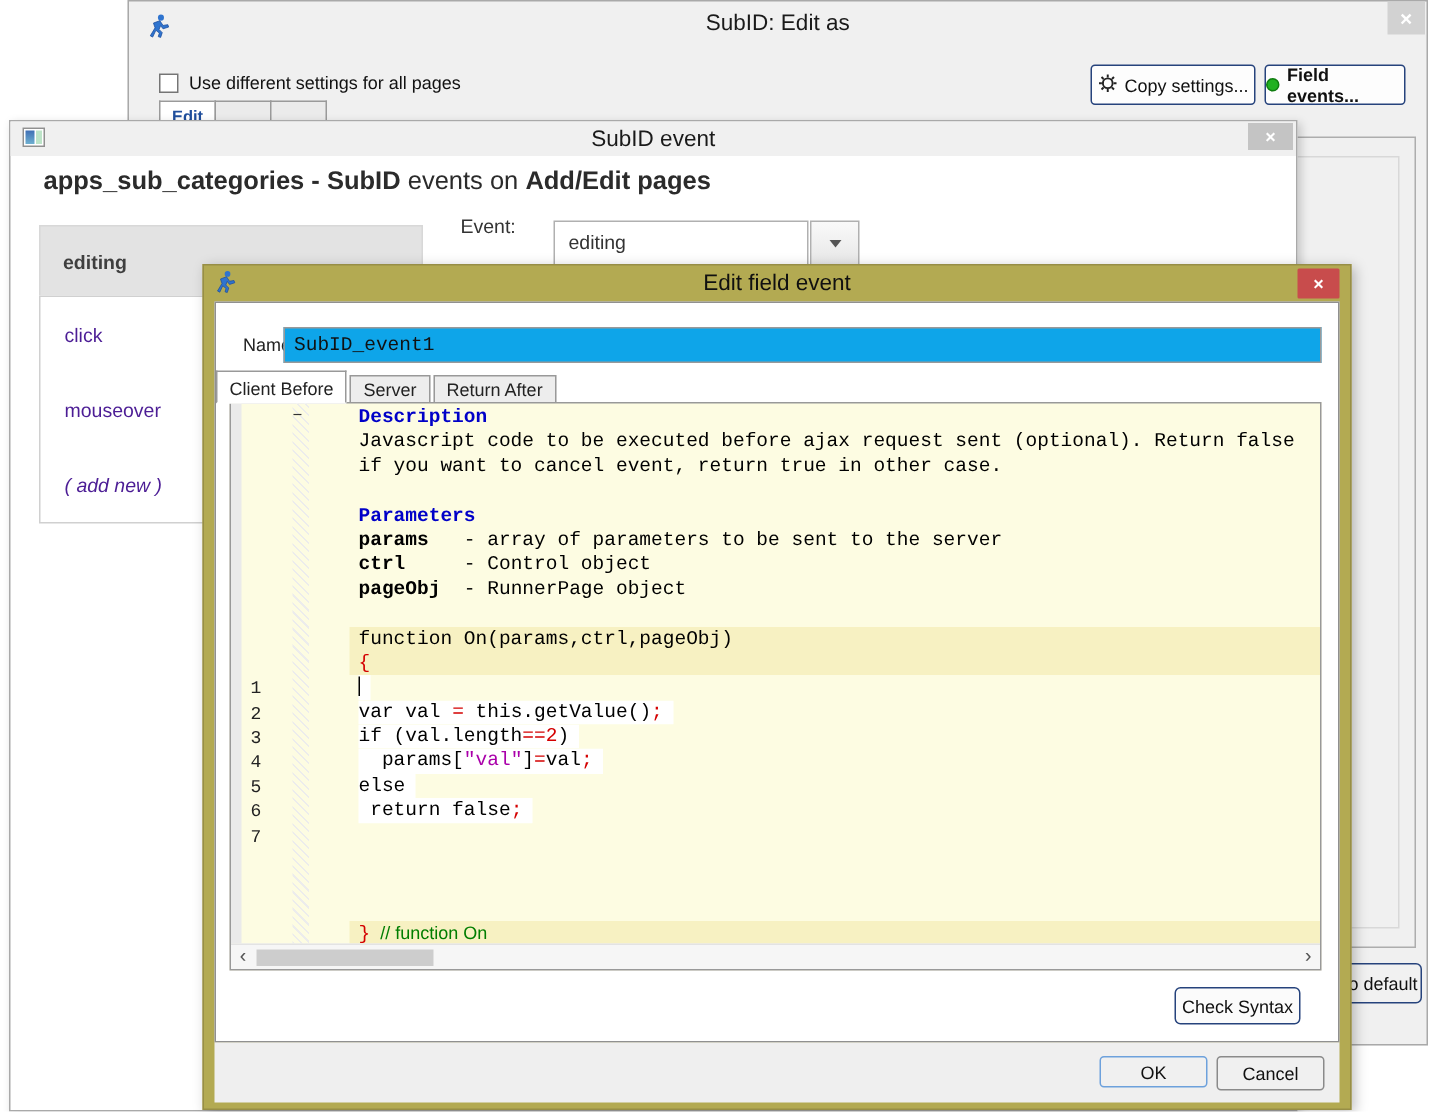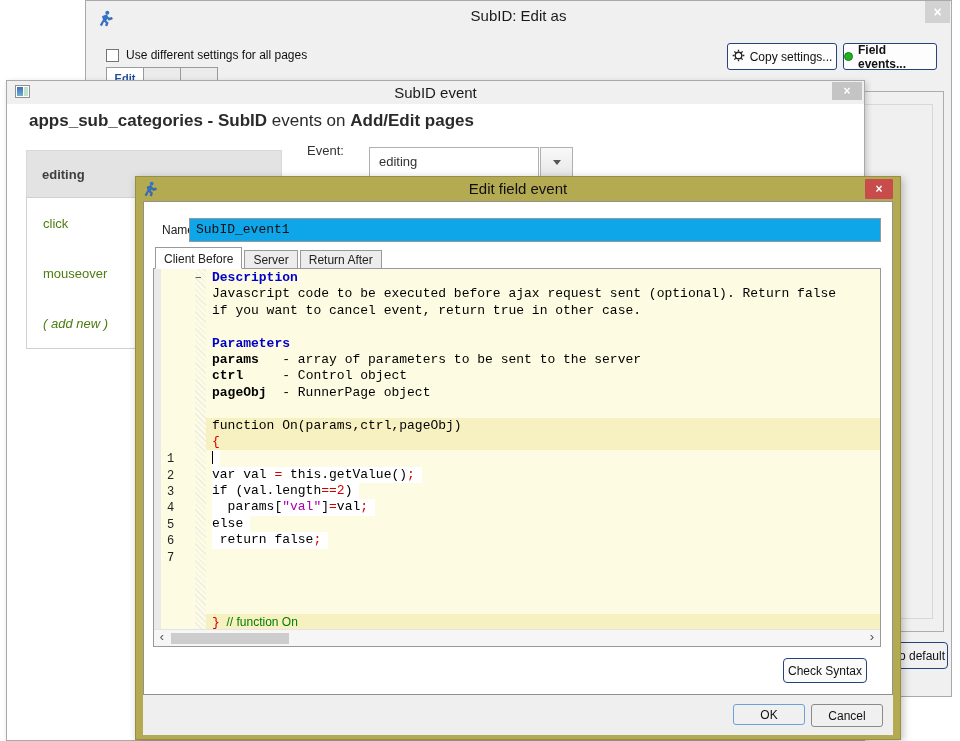--- a/index.html
+++ b/index.html
@@ -39,52 +39,52 @@
   
   #win-event{left:6px;top:80px;width:859px;height:661px;background:#fff;border:1px solid #a9a9a9;box-shadow:2px 2px 6px rgba(0,0,0,.18);}
   #win-event .titlebar{height:23px;line-height:23px;font-size:15px;background:#f0f0f0;}
   #win-event .tb-icon{left:8px;top:4px;}
   #win-event .tb-close{right:2px;top:1px;width:30px;height:18px;line-height:18px;background:#c4c4c4;font-size:12px;}
   #heading{position:absolute;left:22px;top:30px;font-size:17px;color:#2b2b2b;}
   #heading .hb{font-weight:bold;}
   #sidebar-selected{position:absolute;left:19px;top:69px;width:256px;height:47px;background:#e3e3e3;border:1px solid #d8d8d8;border-bottom:none;
                     display:flex;align-items:center;padding-left:15px;font-size:13px;font-weight:bold;color:#3f3f3f;}
   #sidebar-box{position:absolute;left:19px;top:116px;width:256px;height:152px;background:#fff;border:1px solid #d0d0d0;}
-  .side-item{position:absolute;left:16px;font-size:13px;color:#4d7c0f;}
+  .side-item{position:absolute;left:16px;font-size:13px;color:#4c1d95;}
   .side-item.it{font-style:italic;}
   #event-label{position:absolute;left:300px;top:62px;font-size:13px;color:#333;}
   #event-select{position:absolute;left:362px;top:66px;width:170px;height:30px;border:1px solid #b0b0b0;background:#fff;
                 font-size:13px;color:#333;line-height:28px;padding-left:9px;}
   #event-dd{position:absolute;left:533px;top:66px;width:33px;height:30px;border:1px solid #b0b0b0;
             background:linear-gradient(#f9f9f9,#e7e7e7);display:flex;align-items:center;justify-content:center;}
   .tri{width:0;height:0;border-left:4px solid transparent;border-right:4px solid transparent;border-top:5px solid #555;}
 
   
   #dialog{left:135px;top:176px;width:766px;height:564px;background:var(--olive);border:1px solid #978e46;box-shadow:2px 2px 8px rgba(0,0,0,.25);}
   #dialog .titlebar{height:24px;line-height:24px;font-size:15px;color:#101010;}
   #dialog .tb-icon{left:6px;top:3px;}
   #dialog .tb-close{right:7px;top:2px;width:28px;height:20px;line-height:20px;background:var(--close-red);font-size:12px;border-radius:1px;}
   #dlg-content{position:absolute;left:7px;top:24px;right:7px;height:494px;background:#fff;border:1px solid #909090;}
   #name-label{position:absolute;left:18px;top:21px;font-size:12px;color:#222;}
   #name-input{position:absolute;left:45px;right:11px;top:16px;height:24px;border:1px solid #999;
               font-family:"Liberation Mono",monospace;font-size:13px;color:#111;padding-left:6px;line-height:22px;background:#0ea5e9;}
-  #dlg-tabs{position:absolute;left:11px;top:45px;display:flex;align-items:flex-end;height:22px;text-align:center;}
+  #dlg-tabs{position:absolute;left:0;top:45px;display:flex;align-items:flex-end;height:22px;text-align:center;}
   .dtab{font-size:12px;color:#222;background:#ededed;border:1px solid #999;padding:2px 8px 3px;margin-right:2px;height:19px;}
   .dtab.active{background:#fff;height:22px;padding-top:4px;border-bottom:1px solid #fff;position:relative;z-index:3;}
   #editor{position:absolute;left:9px;top:66px;right:11px;height:379px;border:1px solid #999;background:var(--editor-bg);
           font-family:"Liberation Mono",monospace;font-size:13px;overflow:hidden;}
   #strip-left{position:absolute;left:0;top:0;bottom:17px;width:7px;background:#eaeaea;}
   #hatch{position:absolute;left:41px;top:0;bottom:17px;width:11px;
          background:repeating-linear-gradient(45deg,#ececec 0 1px,rgba(0,0,0,0) 1px 4px);}
   #code-rows{position:absolute;left:0;right:0;top:1px;}
   .row{display:flex;height:16.4px;line-height:16.4px;white-space:pre;}
   .gut{width:52px;flex:none;position:relative;}
   .num{position:absolute;left:13px;top:1px;font-size:12px;color:#222;}
   .fold{position:absolute;left:41px;top:2px;font-size:11px;line-height:12px;color:#333;}
-  .ln{flex:1;padding-left:6px;overflow:hidden;}
+  .ln{flex:1;padding-left:6px;overflow:hidden;margin-left:27px;}
   .ln.hl{background:var(--editor-hl);}
   .patch{background:#fff;padding-right:7px;display:inline-block;min-width:5px;height:16.4px;}
   .cursor{display:inline-block;width:1px;height:13px;background:#000;vertical-align:middle;}
   .ck{color:#000;} .ckb{color:#000;font-weight:bold;}
   .cb{color:var(--kw-blue);font-weight:bold;} .co{color:var(--op-red);}
   .cs{color:var(--str-purple);} .cg{color:var(--comment-green);font-family:"Liberation Sans",sans-serif;font-size:12px;}
   #hscroll{position:absolute;left:0;right:0;bottom:0;height:17px;background:#f6f6f6;border-top:1px solid #e3e3e3;}
   .sb-arrow{position:absolute;top:0;width:14px;height:16px;line-height:15px;text-align:center;color:#555;font-size:13px;}
   #sb-left{left:1px;} #sb-right{right:1px;}
   #sb-thumb{position:absolute;left:17px;top:3px;width:118px;height:11px;background:#cdcdcd;}

